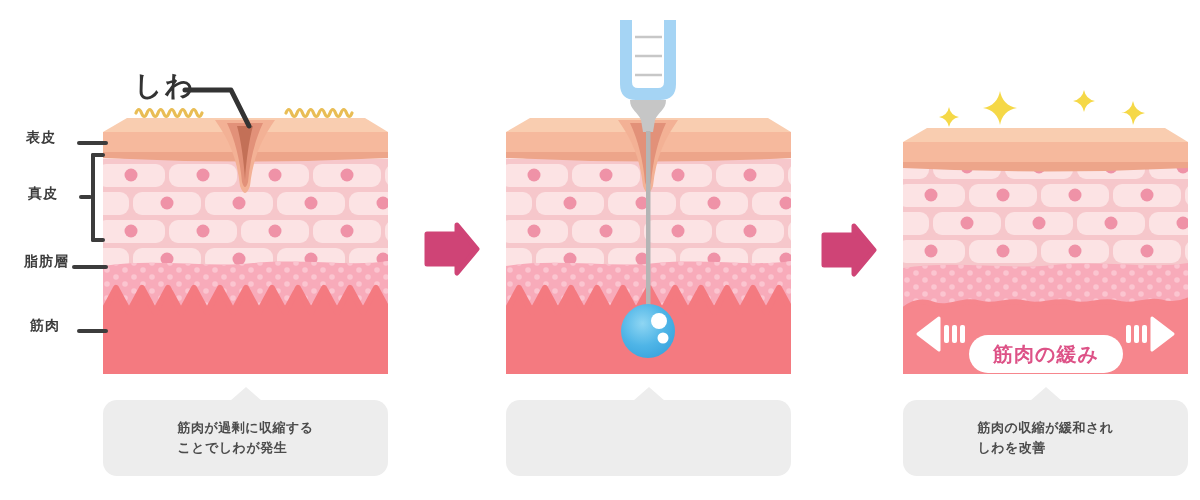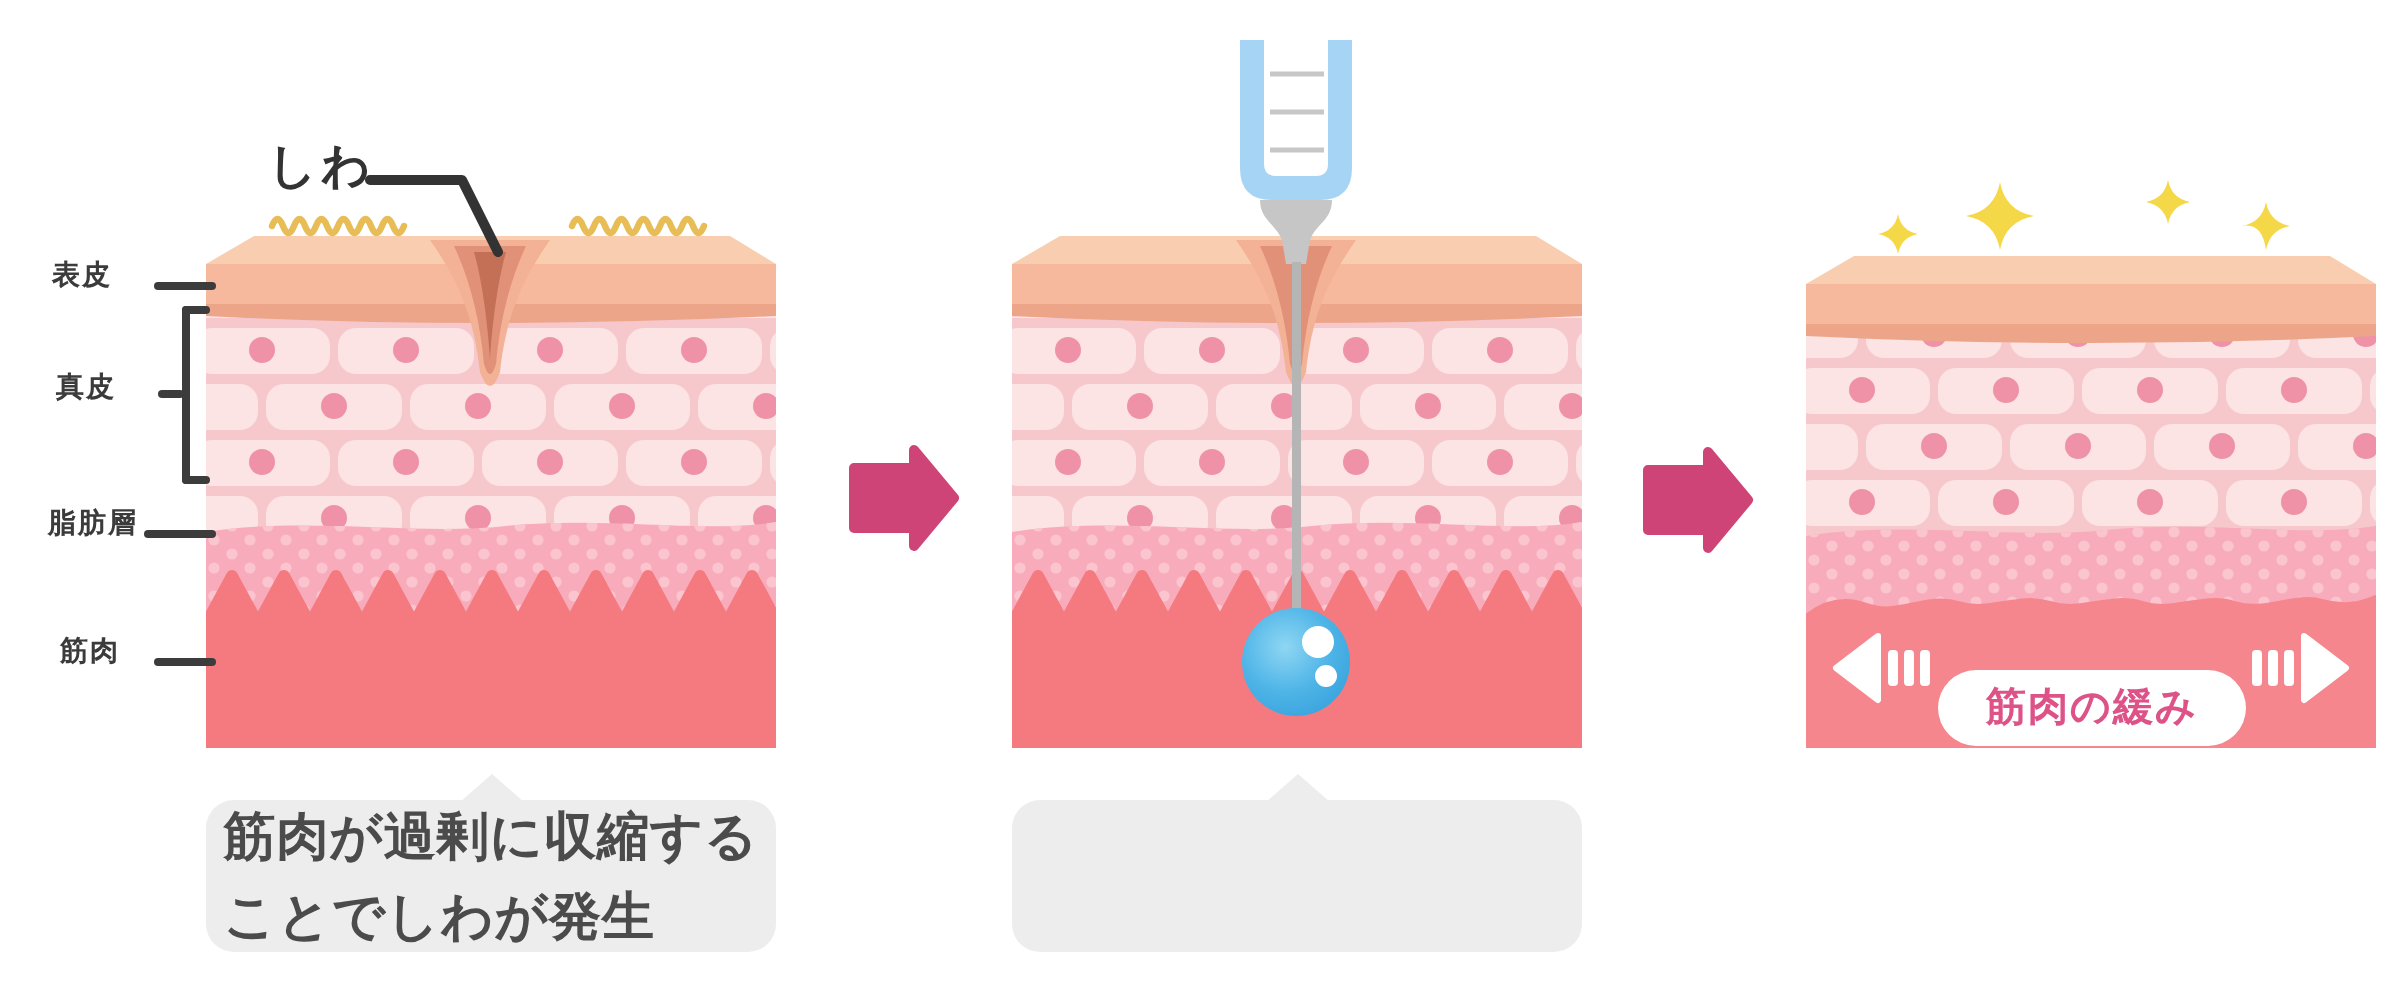--- a/index.html
+++ b/index.html
@@ -10,35 +10,35 @@
   .panel{position:absolute;top:0;width:285px;height:500px;}
   .skin-svg{position:absolute;left:0;top:0;width:285px;height:374px;display:block;}
   
   .anat-label{
     position:absolute;color:#3b3b3b;font-weight:800;font-size:14px;line-height:1;
     letter-spacing:1px;white-space:nowrap;
   }
   .tick{position:absolute;background:#3c3c3c;border-radius:2px;}
   
   .shiwa-label{
-    position:absolute;left:31px;top:72px;color:#333;font-weight:800;font-size:24px;
+    position:absolute;left:31px;top:72px;color:#333;font-weight:800;font-size:28px;
     letter-spacing:2px;line-height:1;
   }
   
   .caption{
     position:absolute;left:0;top:400px;width:285px;height:76px;background:#ededed;
     border-radius:14px;display:flex;align-items:center;justify-content:center;
   }
   .caption .notch{
     position:absolute;top:-13px;left:50%;transform:translateX(-50%);
     width:0;height:0;border-left:16px solid transparent;border-right:16px solid transparent;
     border-bottom:14px solid #ededed;
   }
   .caption-text{
-    text-align:left;color:#4b4b4b;font-weight:700;font-size:26px;line-height:1.55;
+    text-align:left;color:#4b4b4b;font-weight:700;font-size:13px;line-height:1.55;
     letter-spacing:0.5px;
   }
   .caption-text span{display:block;}
   
   .step-arrow{position:absolute;width:56px;height:54px;}
   
   .muscle-badge{
     position:absolute;left:66px;top:315px;width:154px;height:38px;background:#ffffff;
     border-radius:20px;display:flex;align-items:center;justify-content:center;
     color:#dd5287;font-weight:800;font-size:20px;letter-spacing:1px;line-height:1;margin-top:20px;
@@ -203,15 +203,22 @@
         <rect x="41" y="325" width="5" height="18" rx="2"></rect>
         <rect x="49" y="325" width="5" height="18" rx="2"></rect>
         <rect x="57" y="325" width="5" height="18" rx="2"></rect>
         <path d="M249,318 L270,334 L249,350 Z" stroke="#ffffff" stroke-width="3" stroke-linejoin="round"></path>
         <rect x="239" y="325" width="5" height="18" rx="2"></rect>
         <rect x="231" y="325" width="5" height="18" rx="2"></rect>
         <rect x="223" y="325" width="5" height="18" rx="2"></rect>
       </g>
     </svg>
     <div class="muscle-badge">筋肉の緩み</div>
+    <div class="caption">
+      <div class="notch"></div>
+      <div class="caption-text">
+        <span>筋肉の収縮が緩和され</span>
+        <span>しわを改善</span>
+      </div>
+    </div>
   </div>
 
 </div>
 
 </body></html>

